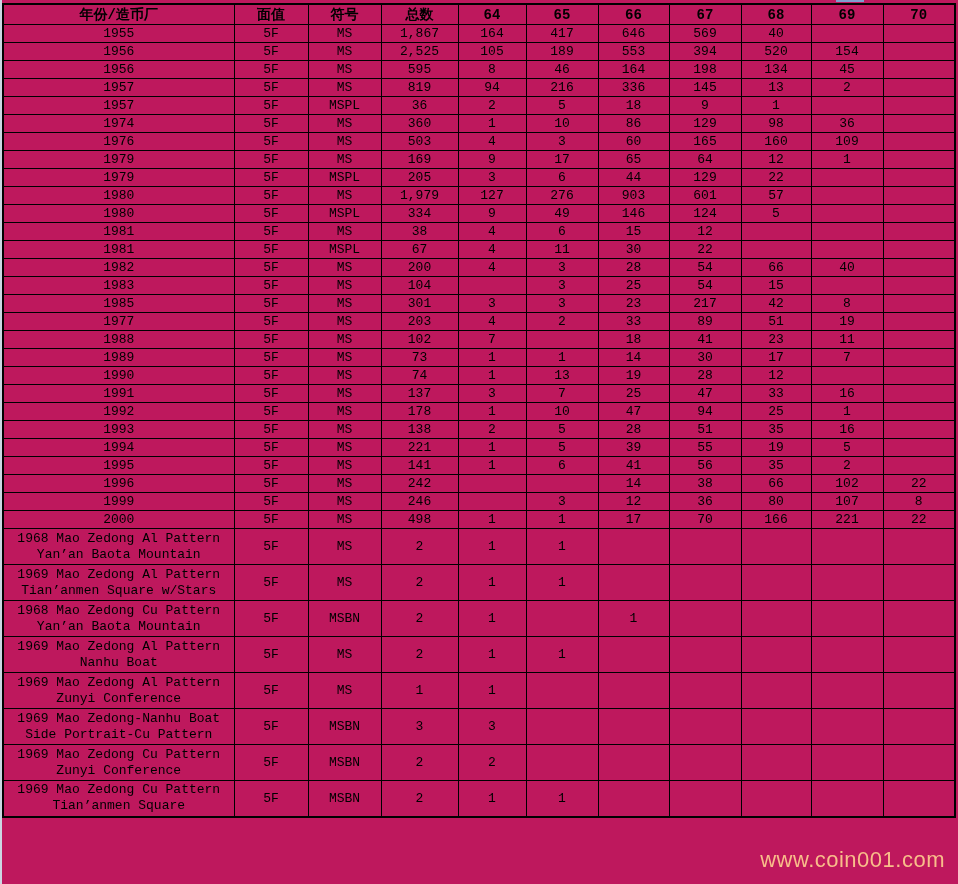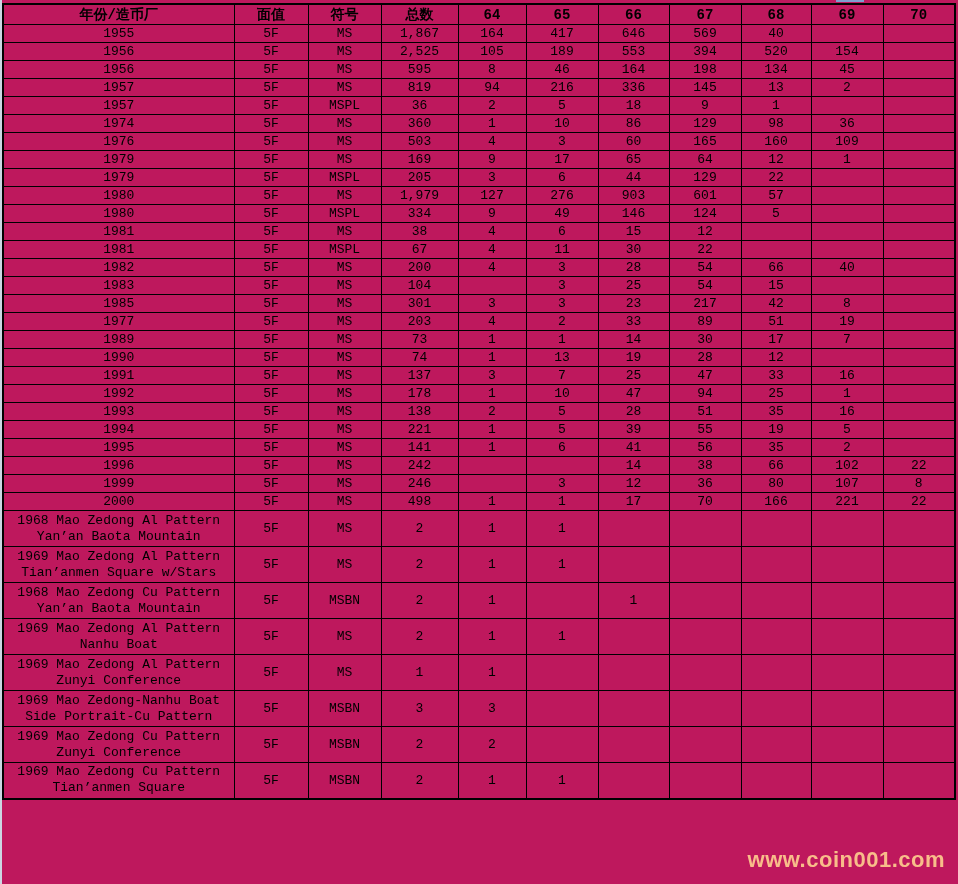--- a/index.html
+++ b/index.html
@@ -60,21 +60,21 @@
   .pop-table tbody tr.double { height: 36px; margin-top: 48px; }
   .pop-table td.name-cell {
     white-space: pre-line;
     line-height: 16px;
   }
   .watermark {
     position: absolute;
     right: 13px;
     bottom: 11px;
     font-family: "Liberation Sans", sans-serif;
-    font-weight: bold;
+    font-weight: normal;
     font-size: 22px;
     letter-spacing: 0.5px;
     color: #f8bd8a;
   }
 </style>
 </head>
 <body>
 
 <div class="screen">
 
@@ -326,20 +326,33 @@
           <td>203</td>
           <td>4</td>
           <td>2</td>
           <td>33</td>
           <td>89</td>
           <td>51</td>
           <td>19</td>
           <td></td>
         </tr>
         <tr class="single">
+          <td class="name-cell">1988</td>
+          <td>5F</td>
+          <td>MS</td>
+          <td>102</td>
+          <td>7</td>
+          <td></td>
+          <td>18</td>
+          <td>41</td>
+          <td>23</td>
+          <td>11</td>
+          <td></td>
+        </tr>
+        <tr class="single">
           <td class="name-cell">1989</td>
           <td>5F</td>
           <td>MS</td>
           <td>73</td>
           <td>1</td>
           <td>1</td>
           <td>14</td>
           <td>30</td>
           <td>17</td>
           <td>7</td>

